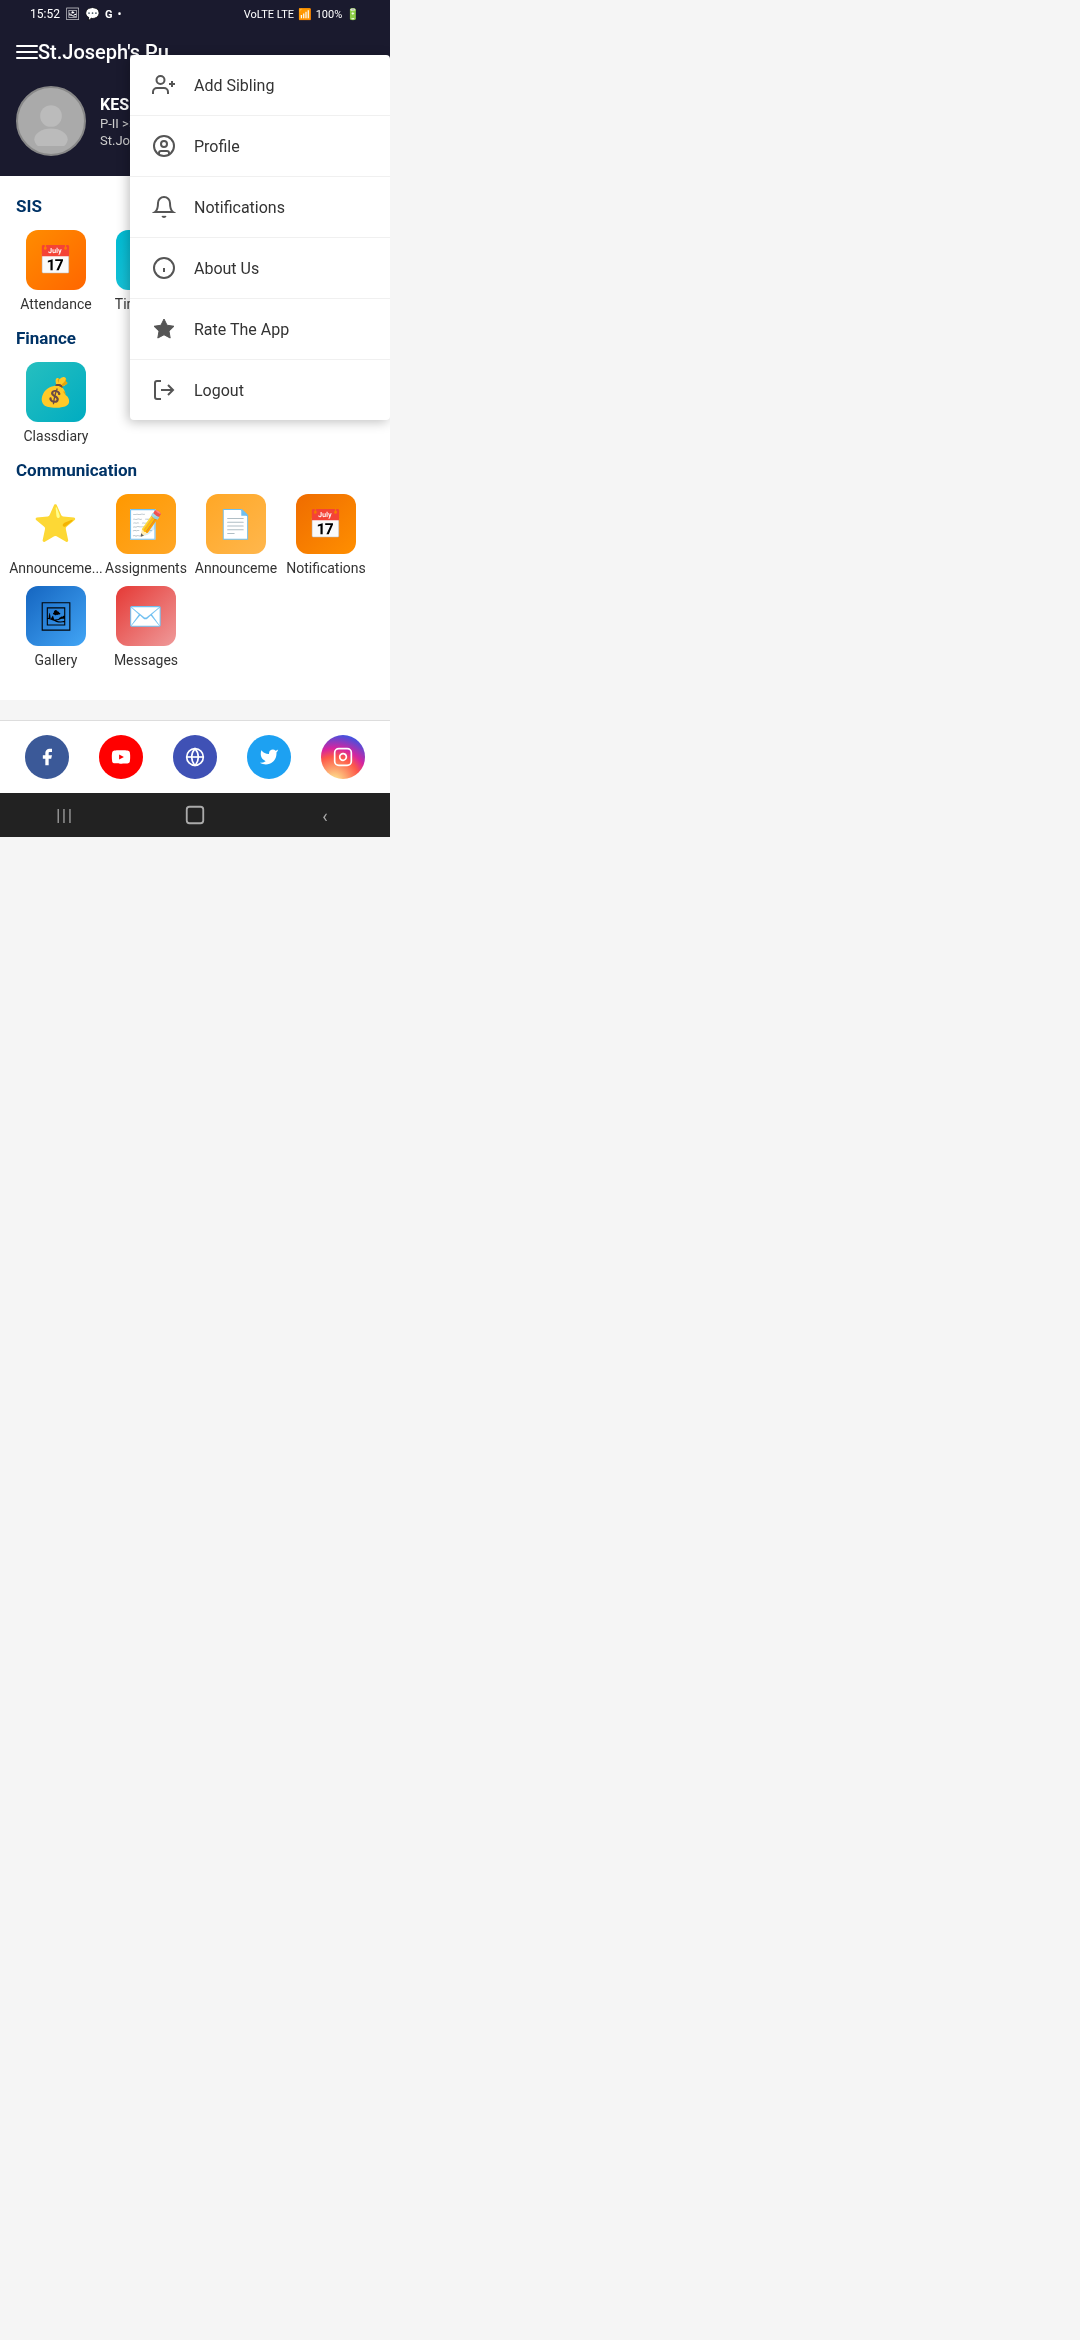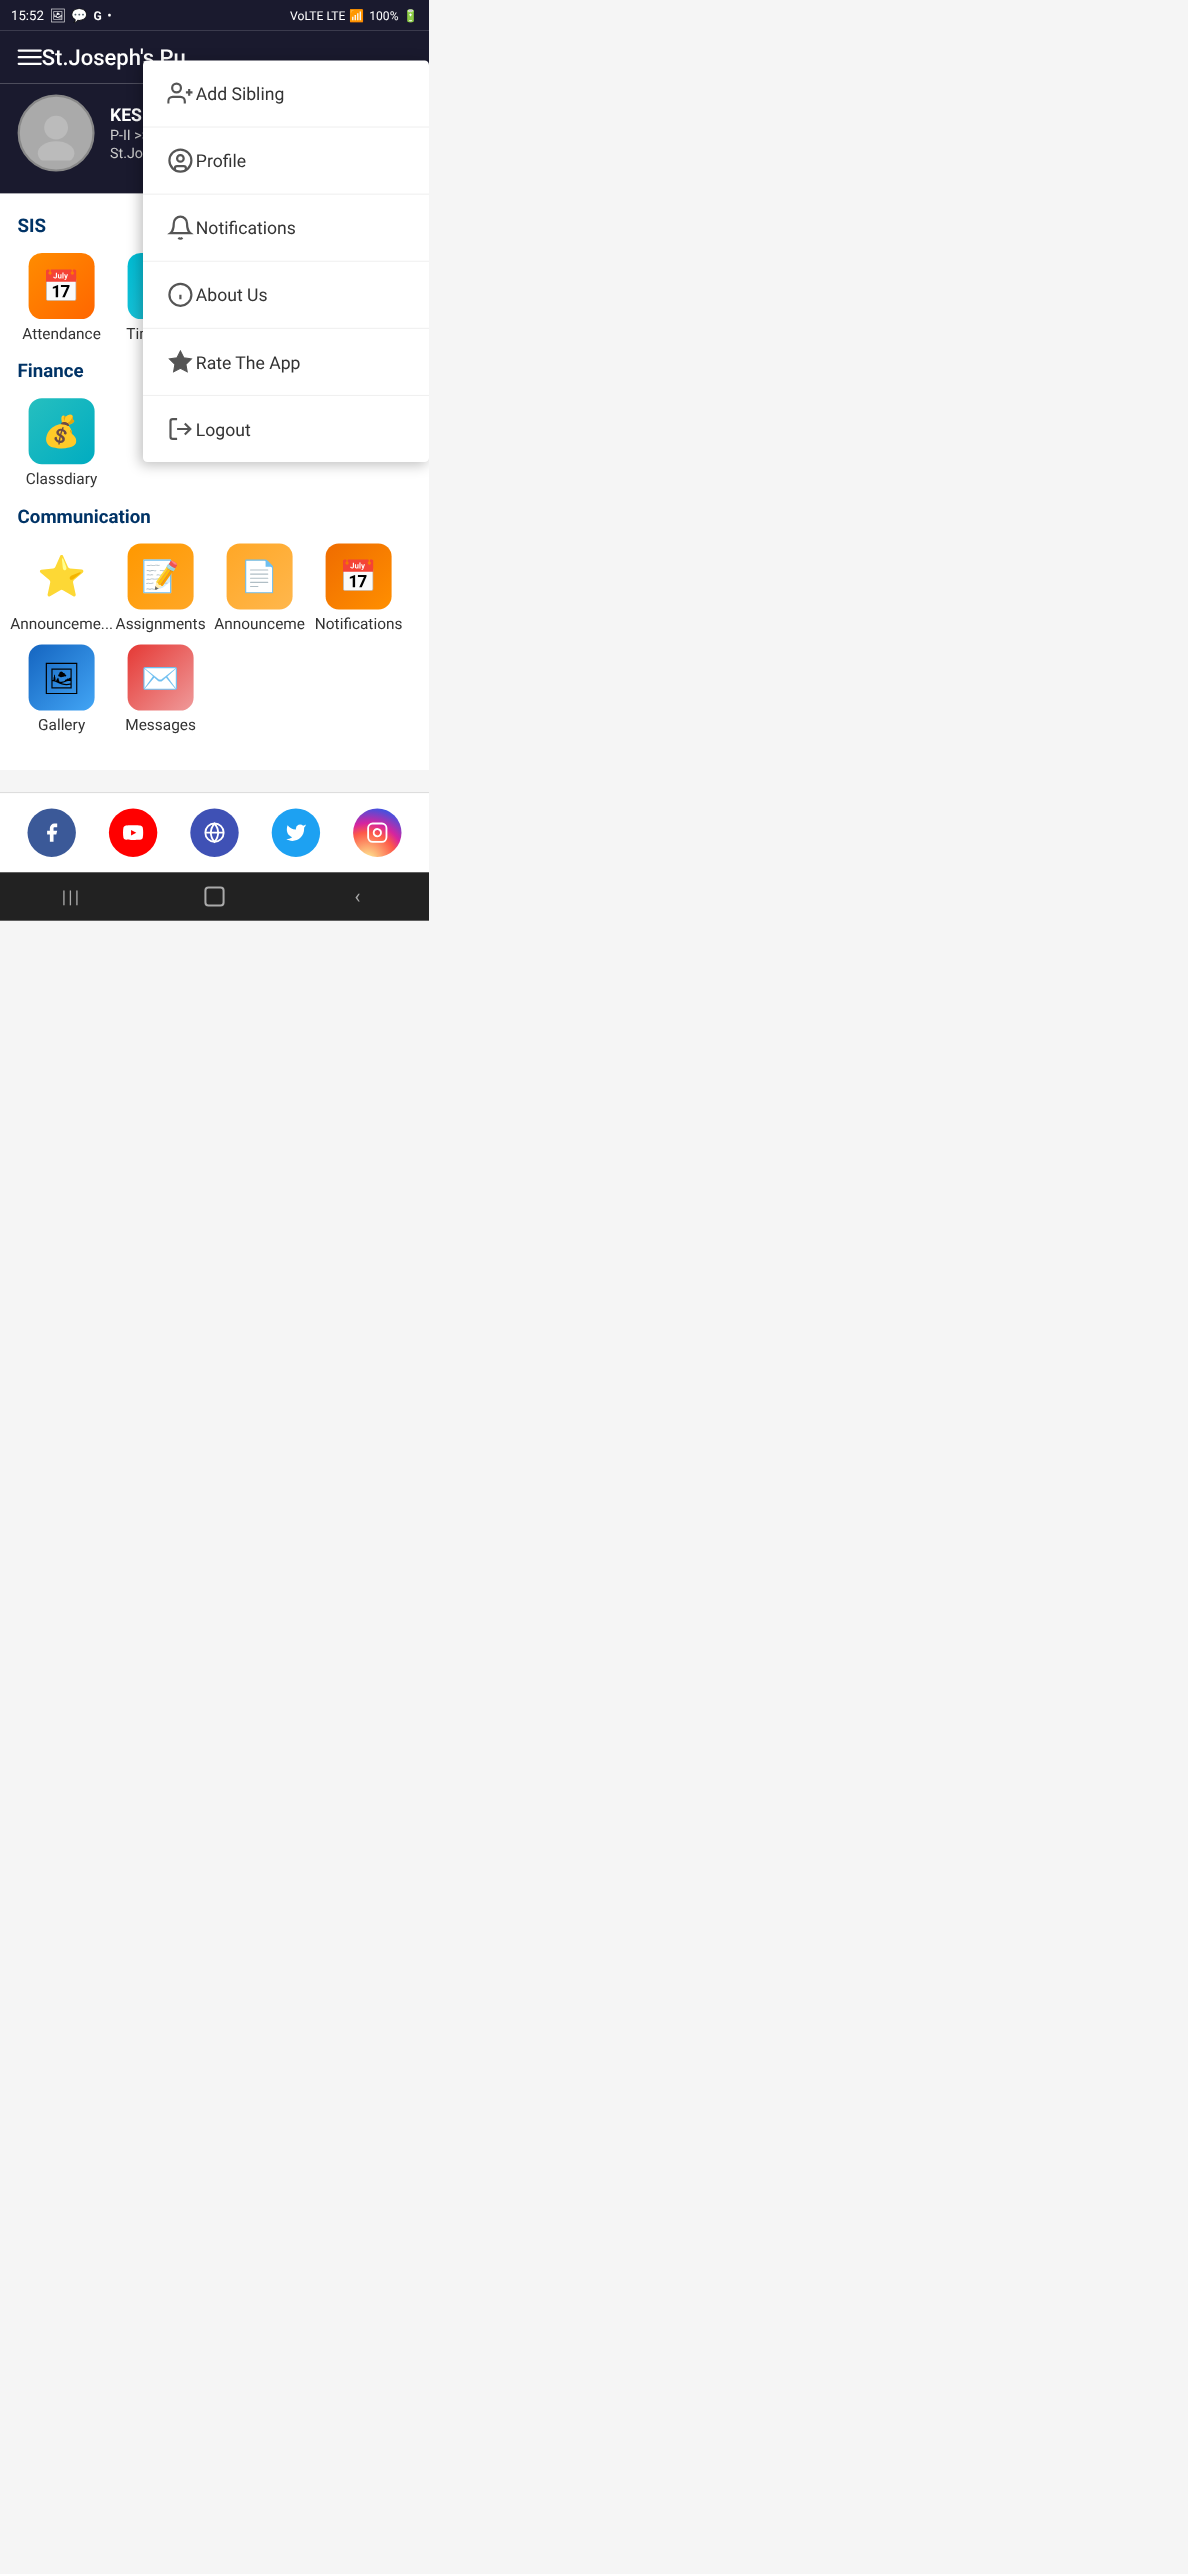--- a/index.html
+++ b/index.html
@@ -13,21 +13,21 @@
       overflow-x: hidden;
     }
 
     
     .status-bar {
       background: #1a1a2e;
       color: white;
       display: flex;
       justify-content: space-between;
       align-items: center;
-      padding: 6px 10px;
+      padding: 6px 30px;
       font-size: 12px;
       height: 28px;
     }
     .status-left { display: flex; align-items: center; gap: 5px; }
     .status-right { display: flex; align-items: center; gap: 4px; font-size: 11px; }
 
     
     .header {
       background: #1a1a2e;
       color: white;
@@ -171,21 +171,21 @@
       width: 260px;
       background: white;
       border-radius: 4px;
       box-shadow: -2px 2px 12px rgba(0,0,0,0.25);
       z-index: 20;
       overflow: hidden;
     }
     .dropdown-item {
       display: flex;
       align-items: center;
-      gap: 0;
+      gap: 16px;
       padding: 16px 20px;
       cursor: pointer;
       border-bottom: 1px solid #f0f0f0;
       font-size: 16px;
       color: #333;
     }
     .dropdown-item:last-child { border-bottom: none; }
     .dropdown-icon {
       width: 28px; height: 28px;
       display: flex; align-items: center; justify-content: center;

